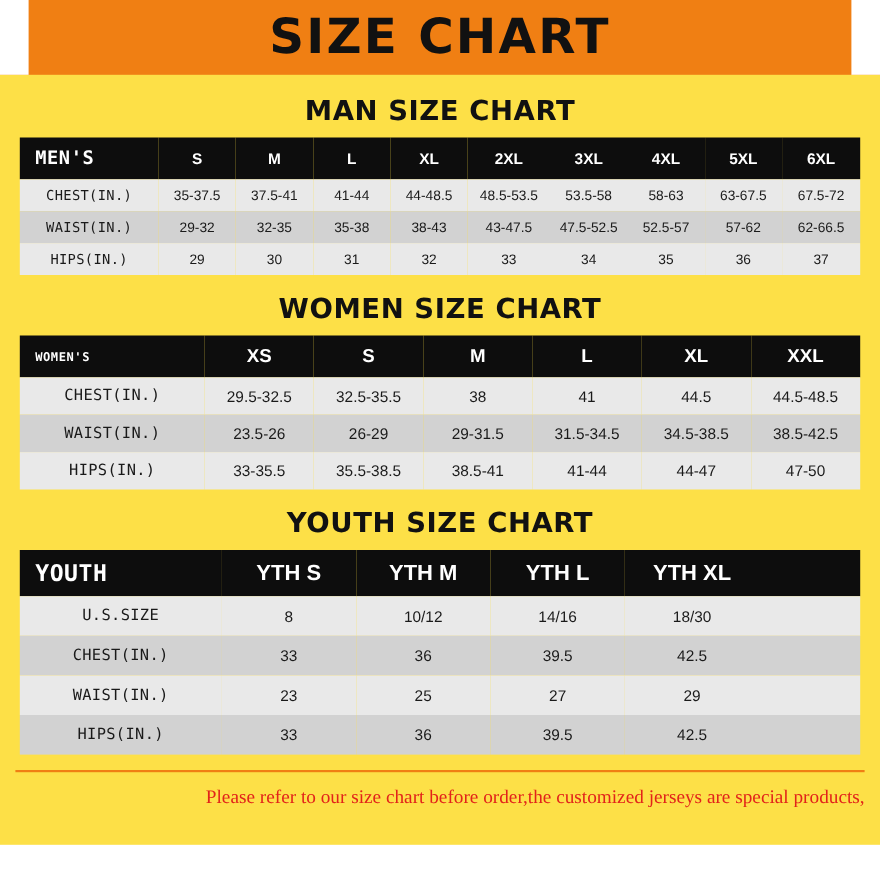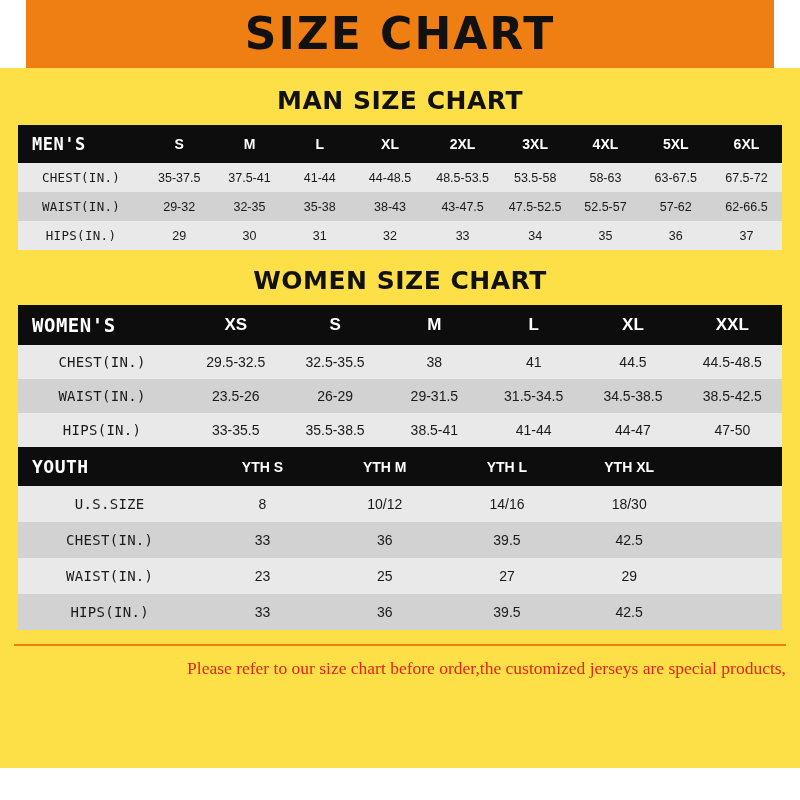--- a/index.html
+++ b/index.html
@@ -95,25 +95,25 @@
   }
   table.chart tbody tr.odd  { background: #e9e9e9; }
   table.chart tbody tr.even { background: #d2d2d2; }
 
   
   #men-table thead th { font-size: 14px; }
   #men-table thead th.rowlabel { font-size: 17px; }
   #men-table tbody td { font-size: 12.5px; }
 
   #women-table thead th { font-size: 17px; }
-  #women-table thead th.rowlabel { font-size: 19px; }
+  #women-table thead th.rowlabel { font-size: 11px; }
   #women-table tbody td { font-size: 14px; padding: 9px 2px; }
 
-  #youth-table thead th { font-size: 14px; }
-  #youth-table thead th.rowlabel { font-size: 18px; }
+  #youth-table thead th { font-size: 20px; }
+  #youth-table thead th.rowlabel { font-size: 21px; }
   #youth-table tbody td { font-size: 14px; padding: 10px 2px; }
 
   
   .footer-note {
     margin: 14px 14px 0 14px;
     border-top: 2px solid #F07F13;
     padding-top: 10px;
     color: #E2231A;
     font-family: "Liberation Serif", serif;
     font-size: 17.5px;
@@ -252,20 +252,21 @@
           <td>38.5-41</td>
           <td>41-44</td>
           <td>44-47</td>
           <td>47-50</td>
         </tr>
       </tbody>
     </table>
   </div>
 
   <div class="section">
+    <div class="section-title">YOUTH SIZE CHART</div>
     <table class="chart" id="youth-table">
       <colgroup>
         <col style="width:24%">
           <col style="width:16%">
           <col style="width:16%">
           <col style="width:16%">
         <col style="width:16%">
           <col style="width:12%">
       </colgroup>
       <thead>

